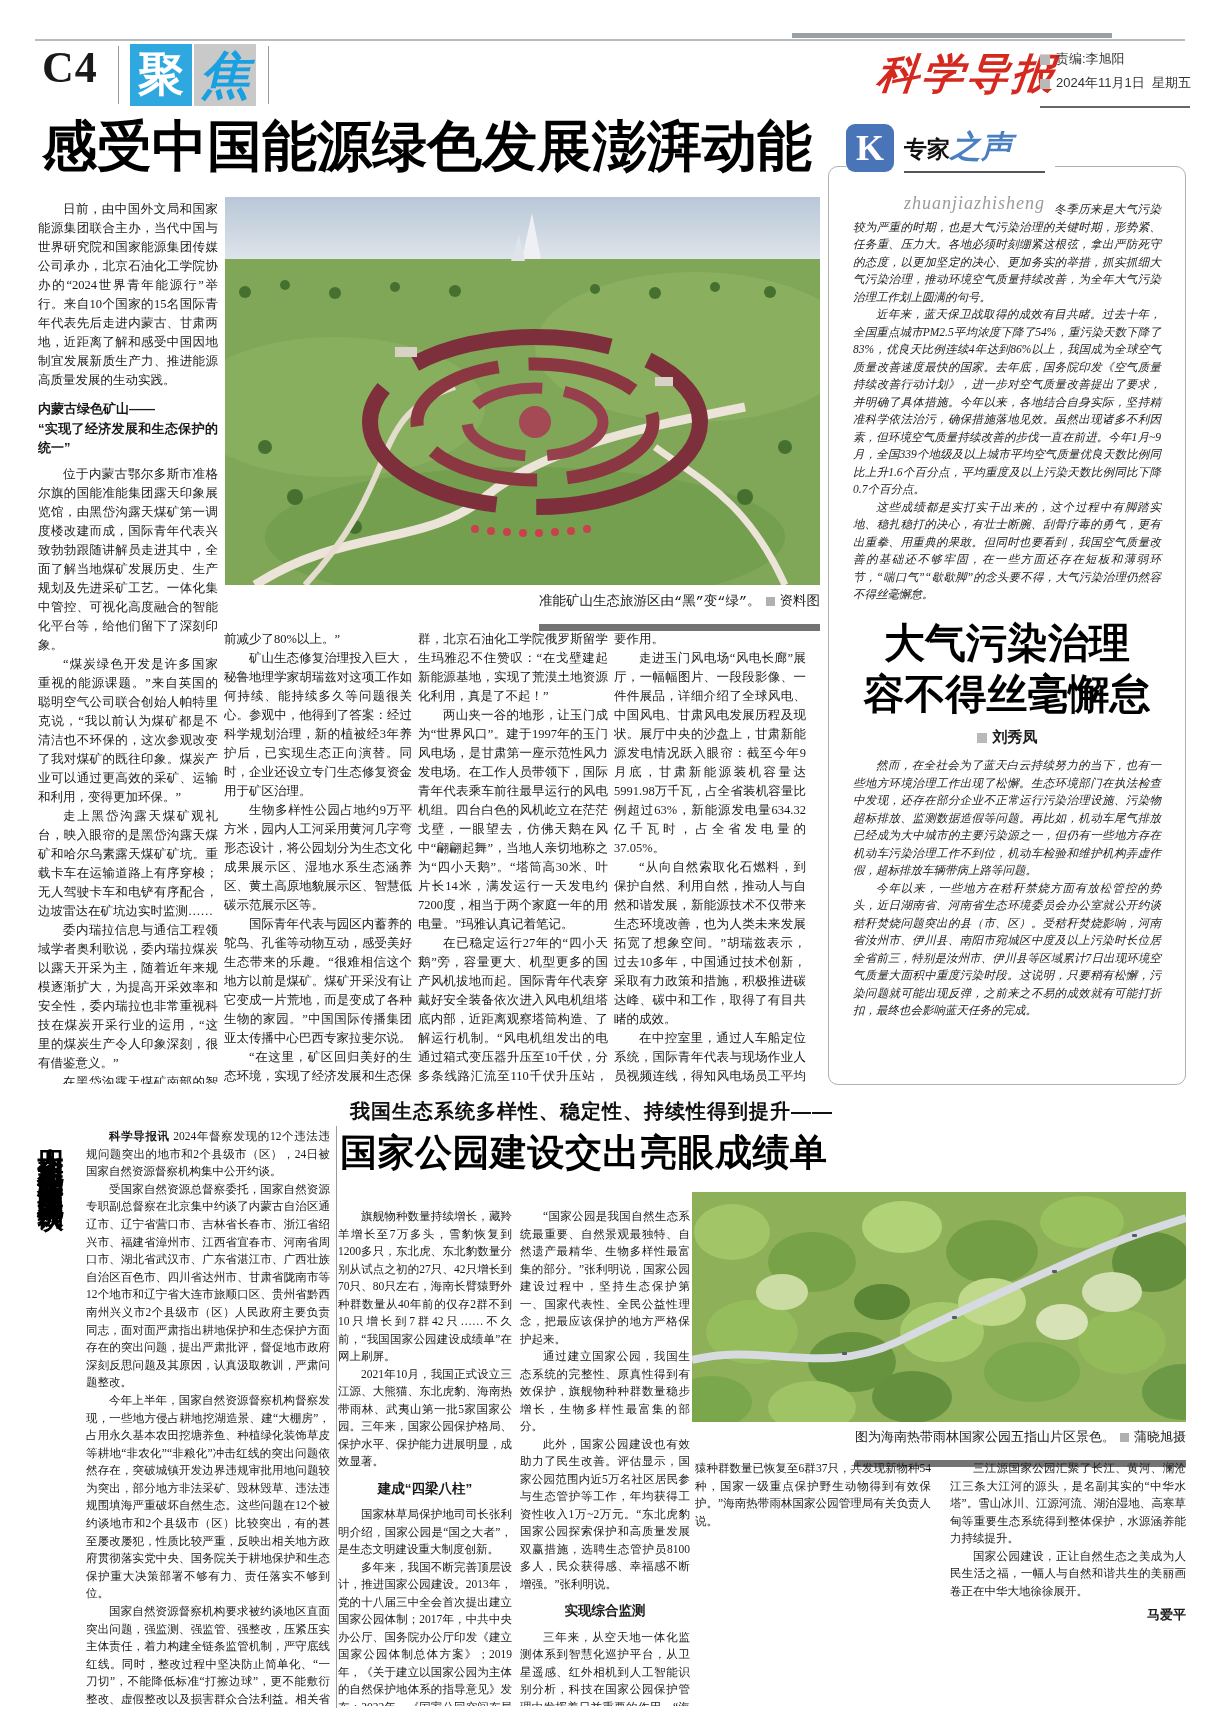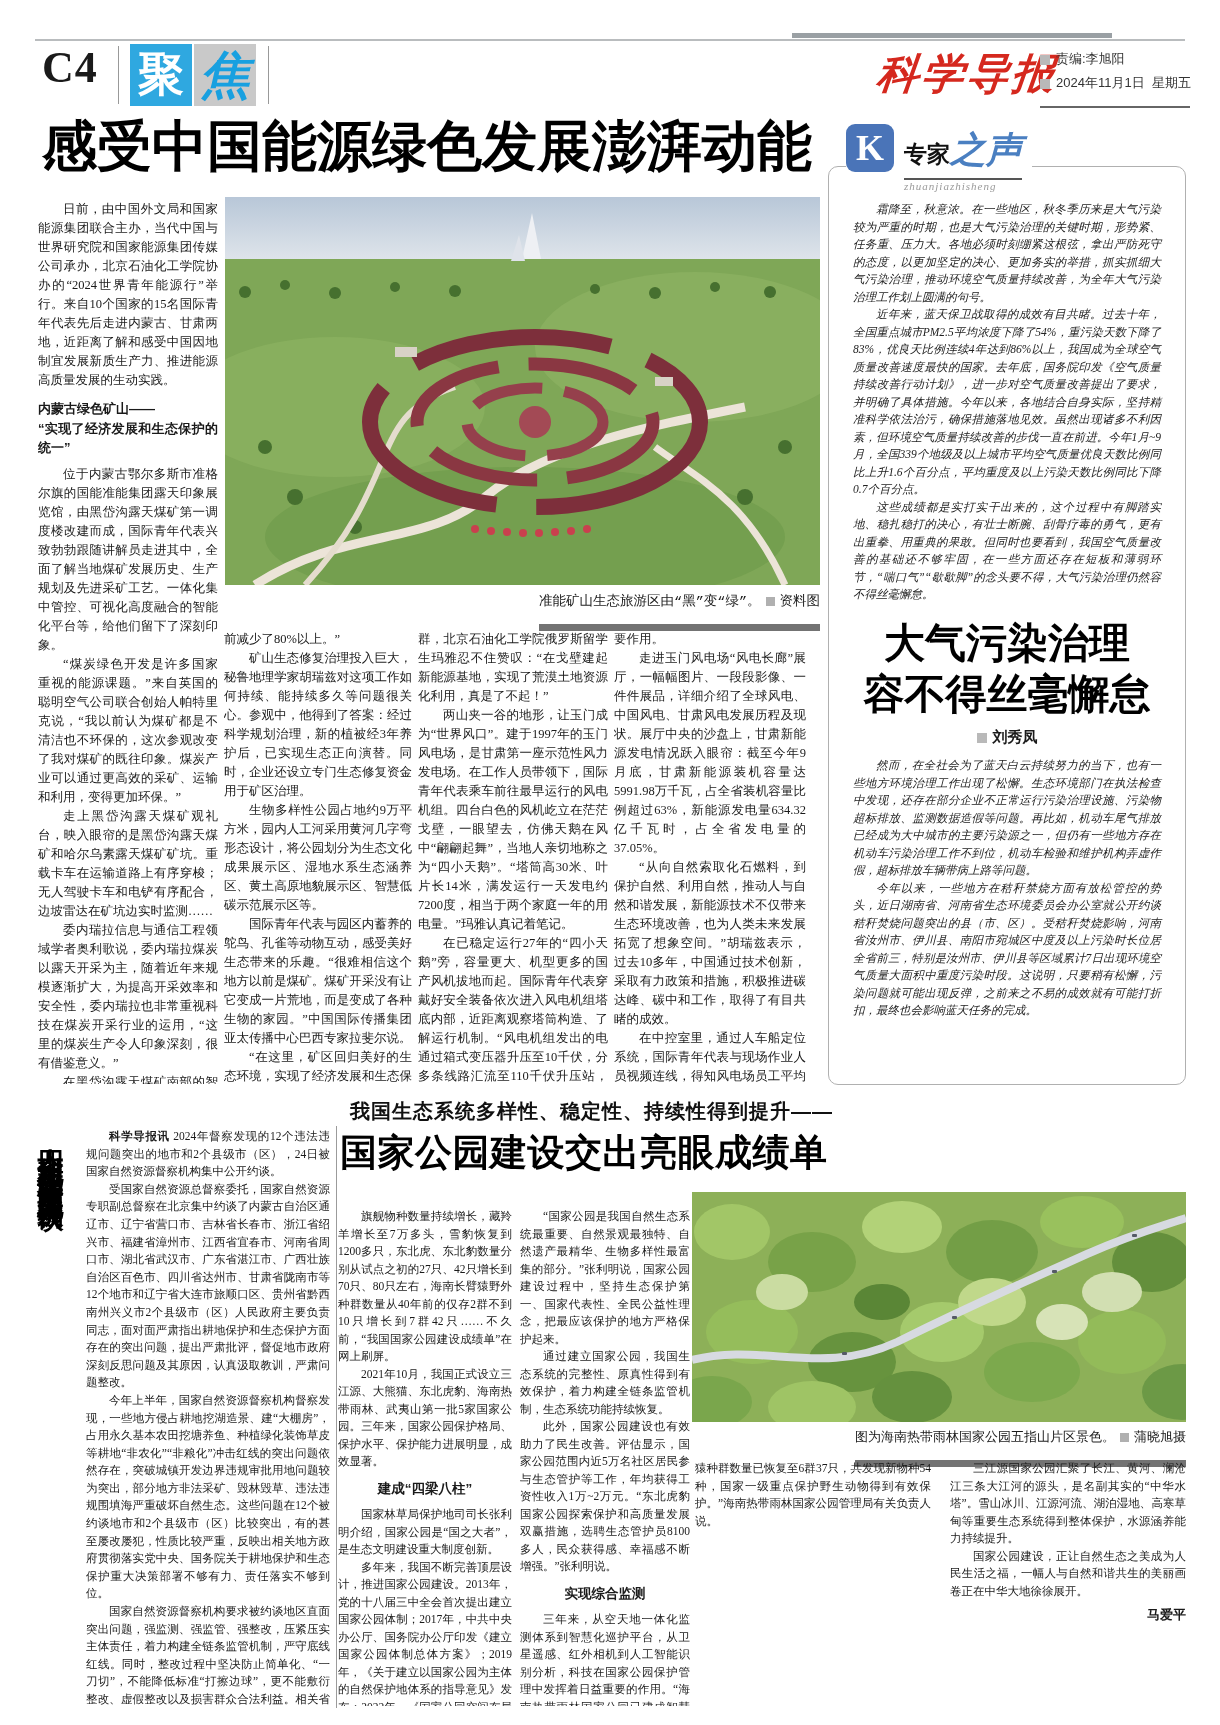--- a/index.html
+++ b/index.html
@@ -47,22 +47,22 @@
 
   .expert-box{position:absolute;left:828px;top:166px;width:358px;height:919px;border:1px solid #b0b0b0;
               border-radius:10px;box-sizing:border-box;padding:34px 24px 10px;overflow:hidden;}
   .expert-logo{position:absolute;left:846px;top:124px;display:flex;align-items:flex-start;gap:10px;
                background:#fff;padding:0 10px 2px 0;z-index:2;}
   .expert-k{width:48px;height:48px;background:#4a74b8;border-radius:9px;color:#fff;font-weight:bold;
             font-size:36px;display:flex;align-items:center;justify-content:center;}
   .expert-title-wrap{padding-top:2px;}
   .expert-title{border-bottom:2px solid #555;padding-bottom:3px;white-space:nowrap;}
   .expert-title .t-black{font-family:Liberation Serif, serif;font-weight:bold;font-size:23px;color:#111;}
-  .expert-title .t-blue{font-size:36px;font-weight:bold;font-style:italic;color:#4a7fc1;}
-  .expert-pinyin{font-style:italic;color:#9a9a9a;font-size:11px;letter-spacing:1px;margin-top:0;}
+  .expert-title .t-blue{font-size:31px;font-weight:bold;font-style:italic;color:#4a7fc1;}
+  .expert-pinyin{font-style:italic;color:#9a9a9a;font-size:18px;letter-spacing:1px;margin-top:20px;}
   .expert-text p{font-style:italic;font-size:11.5px;line-height:17.5px;text-indent:2em;text-align:justify;margin:0;color:#222;}
   .expert-headline{font-family:"Liberation Sans","DejaVu Sans",sans-serif;font-weight:900;font-size:41px;
                    text-align:center;line-height:1.25;margin:14px 0 8px;color:#000;}
   .expert-byline{text-align:center;font-family:"Liberation Sans","DejaVu Sans",sans-serif;font-size:15px;
                  font-weight:bold;margin-bottom:10px;}
 
   .vert-headline{position:absolute;left:34px;top:1128px;height:580px;writing-mode:vertical-rl;
                  text-orientation:upright;font-family:"Liberation Sans","DejaVu Sans",sans-serif;
                  font-weight:900;font-size:26px;letter-spacing:3px;color:#000;}
   .bl-text{position:absolute;left:86px;top:1128px;width:244px;height:578px;overflow:hidden;
@@ -230,21 +230,21 @@
   <div class="bm-headline">国家公园建设交出亮眼成绩单</div>
   <div class="bm-col bm-col1">
       <p class="para">旗舰物种数量持续增长，藏羚羊增长至7万多头，雪豹恢复到1200多只，东北虎、东北豹数量分别从试点之初的27只、42只增长到70只、80只左右，海南长臂猿野外种群数量从40年前的仅存2群不到10只增长到7群42只……不久前，“我国国家公园建设成绩单”在网上刷屏。</p>
       <p class="para">2021年10月，我国正式设立三江源、大熊猫、东北虎豹、海南热带雨林、武夷山第一批5家国家公园。三年来，国家公园保护格局、保护水平、保护能力进展明显，成效显著。</p>
       <p class="csubhead">建成“四梁八柱”</p>
       <p class="para">国家林草局保护地司司长张利明介绍，国家公园是“国之大者”，是生态文明建设重大制度创新。</p>
       <p class="para">多年来，我国不断完善顶层设计，推进国家公园建设。2013年，党的十八届三中全会首次提出建立国家公园体制；2017年，中共中央办公厅、国务院办公厅印发《建立国家公园体制总体方案》；2019年，《关于建立以国家公园为主体的自然保护地体系的指导意见》发布；2022年，《国家公园空间布局方案》出台。2023年，首批5个国家公园总体规划正式公布，我国基本建成了国家公园制度体系的“四梁八柱”。</p>
     </div>
   <div class="bm-col bm-col2">
       <p class="para">“国家公园是我国自然生态系统最重要、自然景观最独特、自然遗产最精华、生物多样性最富集的部分。”张利明说，国家公园建设过程中，坚持生态保护第一、国家代表性、全民公益性理念，把最应该保护的地方严格保护起来。</p>
-      <p class="para">通过建立国家公园，我国生态系统的完整性、原真性得到有效保护，着力构建全链条监管机制，生态系统功能持续恢复。</p>
+      <p class="para">通过建立国家公园，我国生态系统的完整性、原真性得到有效保护，旗舰物种种群数量稳步增长，生物多样性最富集的部分。</p>
       <p class="para">此外，国家公园建设也有效助力了民生改善。评估显示，国家公园范围内近5万名社区居民参与生态管护等工作，年均获得工资性收入1万~2万元。“东北虎豹国家公园探索保护和高质量发展双赢措施，选聘生态管护员8100多人，民众获得感、幸福感不断增强。”张利明说。</p>
       <p class="csubhead">实现综合监测</p>
       <p class="para">三年来，从空天地一体化监测体系到智慧化巡护平台，从卫星遥感、红外相机到人工智能识别分析，科技在国家公园保护管理中发挥着日益重要的作用。“海南热带雨林国家公园已建成智慧雨林大数据中心平台，海南长臂</p>
     </div>
 
   <div class="photo2">
     <svg width="494" height="230" viewBox="0 0 494 230" xmlns="http://www.w3.org/2000/svg">
       <rect width="494" height="230" fill="#8db058"></rect>
       <g opacity="0.85">
         <ellipse cx="40" cy="40" rx="38" ry="28" fill="#a6ca6a"></ellipse>

